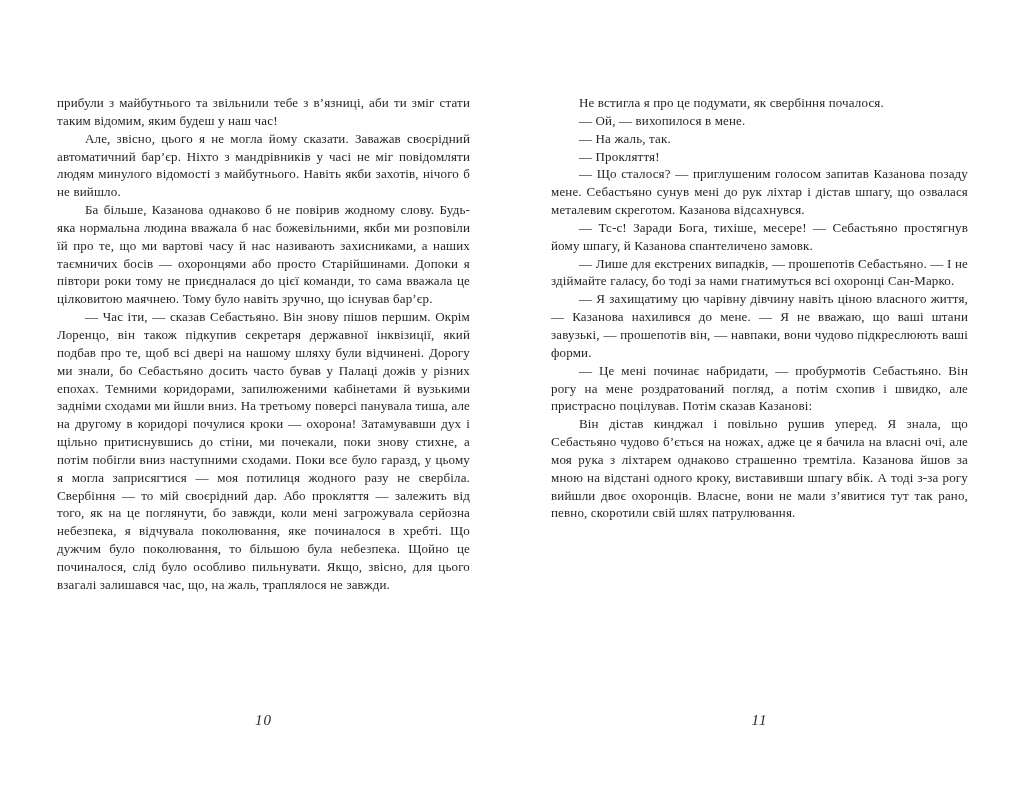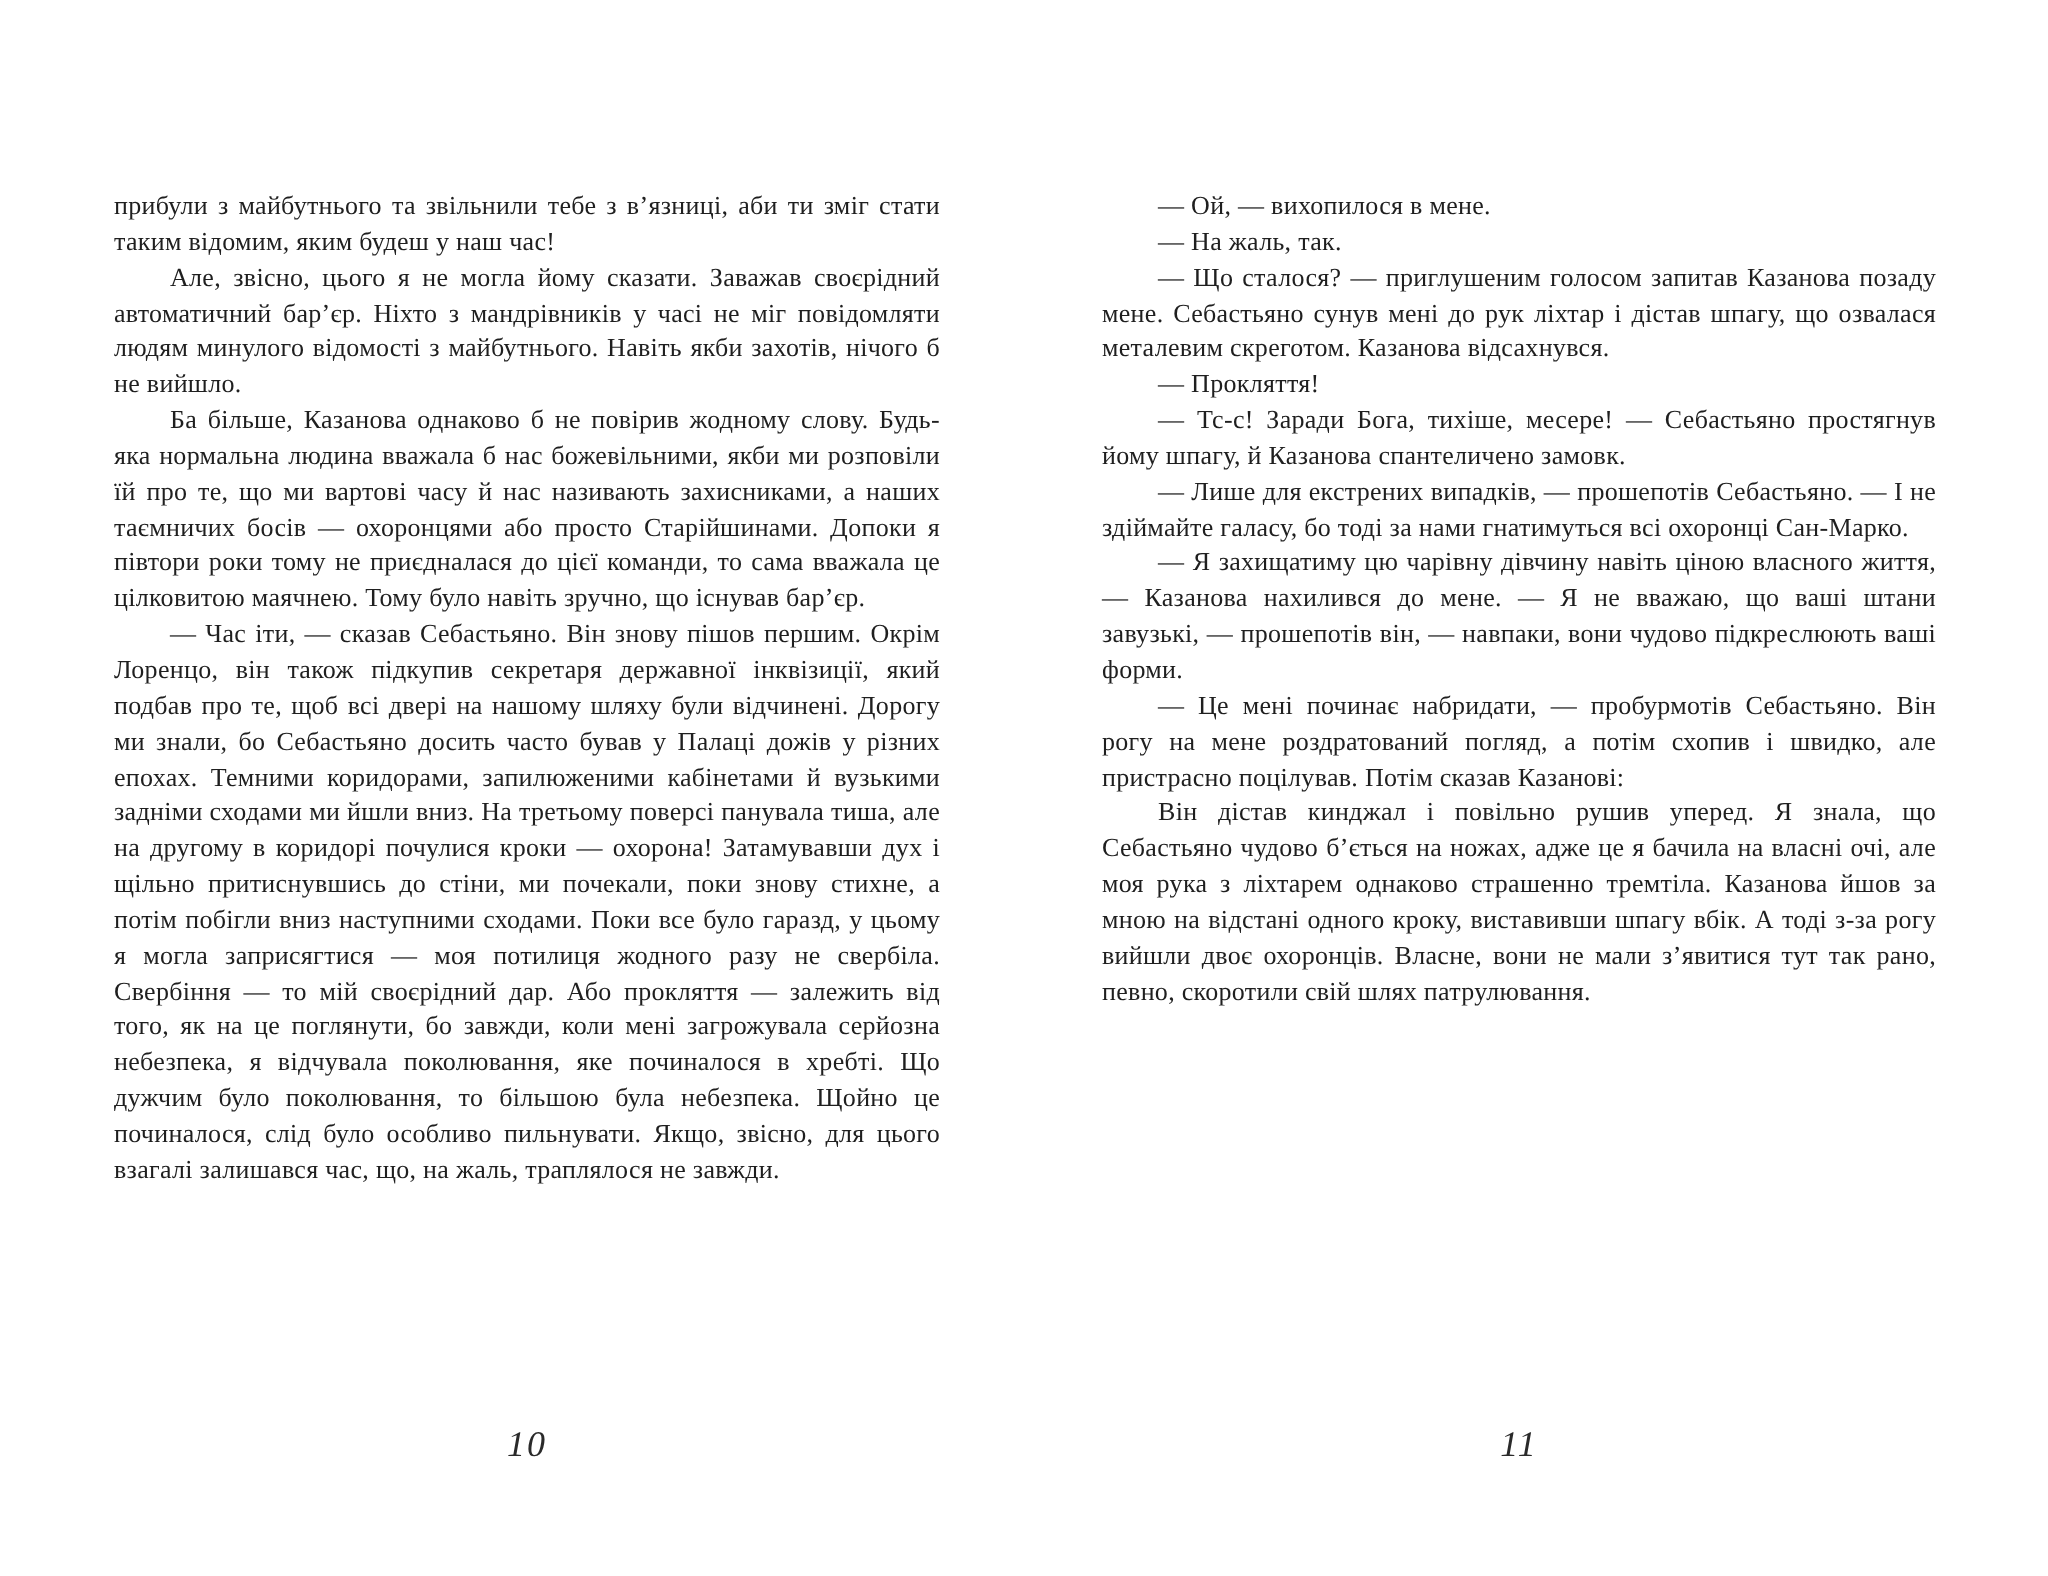--- a/index.html
+++ b/index.html
@@ -21,21 +21,21 @@
   }
   #left-text  { left: 57px;  width: 413px; }
   #right-text { left: 551px; width: 417px; }
   p.para { margin: 0; padding: 0; text-indent: 28px; }
   p.para.no-indent { text-indent: 0; }
   .folio {
     position: absolute;
     top: 712px;
     text-align: center;
     font-style: italic;
-    font-size: 18px;
+    font-size: 15px;
     letter-spacing: 1px;
     color: #2a2a2a;
   }
   #left-folio  { left: 57px;  width: 413px; }
   #right-folio { left: 551px; width: 417px; }
 </style>
 </head>
 <body>
 
 <div>
@@ -43,24 +43,25 @@
   <div id="left-text" class="page-text">
     <p class="para no-indent">прибули з майбутнього та звільнили тебе з в’язниці, аби ти зміг стати таким відомим, яким будеш у наш час!</p>
     <p class="para">Але, звісно, цього я не могла йому сказати. Заважав своєрідний автоматичний бар’єр. Ніхто з мандрівників у часі не міг повідомляти людям минулого відомості з майбутнього. Навіть якби захотів, нічого б не вийшло.</p>
     <p class="para">Ба більше, Казанова однаково б не повірив жодному слову. Будь-яка нормальна людина вважала б нас божевільними, якби ми розповіли їй про те, що ми вартові часу й нас називають захисниками, а наших таємничих босів — охоронцями або просто Старійшинами. Допоки я півтори роки тому не приєдналася до цієї команди, то сама вважала це цілковитою маячнею. Тому було навіть зручно, що існував бар’єр.</p>
     <p class="para">— Час іти, — сказав Себастьяно. Він знову пішов першим. Окрім Лоренцо, він також підкупив секретаря державної інквізиції, який подбав про те, щоб всі двері на нашому шляху були відчинені. Дорогу ми знали, бо Себастьяно досить часто бував у Палаці дожів у різних епохах. Темними коридорами, запилюженими кабінетами й вузькими задніми сходами ми йшли вниз. На третьому поверсі панувала тиша, але на другому в коридорі почулися кроки — охорона! Затамувавши дух і щільно притиснувшись до стіни, ми почекали, поки знову стихне, а потім побігли вниз наступними сходами. Поки все було гаразд, у цьому я могла заприсягтися — моя потилиця жодного разу не свербіла. Свербіння — то мій своєрідний дар. Або прокляття — залежить від того, як на це поглянути, бо завжди, коли мені загрожувала серйозна небезпека, я відчувала поколювання, яке починалося в хребті. Що дужчим було поколювання, то більшою була небезпека. Щойно це починалося, слід було особливо пильнувати. Якщо, звісно, для цього взагалі залишався час, що, на жаль, траплялося не завжди.</p>
   </div>
 
   <div id="left-folio" class="folio">10</div>
 
   <div id="right-text" class="page-text">
+    <p class="para">Не встигла я про це подумати, як свербіння почалося.</p>
     <p class="para">— Ой, — вихопилося в мене.</p>
     <p class="para">— На жаль, так.</p>
+    <p class="para">— Прокляття!</p>
     <p class="para">— Що сталося? — приглушеним голосом запитав Казанова позаду мене. Себастьяно сунув мені до рук ліхтар і дістав шпагу, що озвалася металевим скреготом. Казанова відсахнувся.</p>
-    <p class="para">— Прокляття!</p>
     <p class="para">— Тс-с! Заради Бога, тихіше, месере! — Себастьяно простягнув йому шпагу, й Казанова спантеличено замовк.</p>
     <p class="para">— Лише для екстрених випадків, — прошепотів Себастьяно. — І не здіймайте галасу, бо тоді за нами гнатимуться всі охоронці Сан-Марко.</p>
     <p class="para">— Я захищатиму цю чарівну дівчину навіть ціною власного життя, — Казанова нахилився до мене. — Я не вважаю, що ваші штани завузькі, — прошепотів він, — навпаки, вони чудово підкреслюють ваші форми.</p>
     <p class="para">— Це мені починає набридати, — пробурмотів Себастьяно. Він рогу на мене роздратований погляд, а потім схопив і швидко, але пристрасно поцілував. Потім сказав Казанові:</p>
     <p class="para">Він дістав кинджал і повільно рушив уперед. Я знала, що Себастьяно чудово б’ється на ножах, адже це я бачила на власні очі, але моя рука з ліхтарем однаково страшенно тремтіла. Казанова йшов за мною на відстані одного кроку, виставивши шпагу вбік. А тоді з-за рогу вийшли двоє охоронців. Власне, вони не мали з’явитися тут так рано, певно, скоротили свій шлях патрулювання.</p>
   </div>
 
   <div id="right-folio" class="folio">11</div>
 
 </div>

